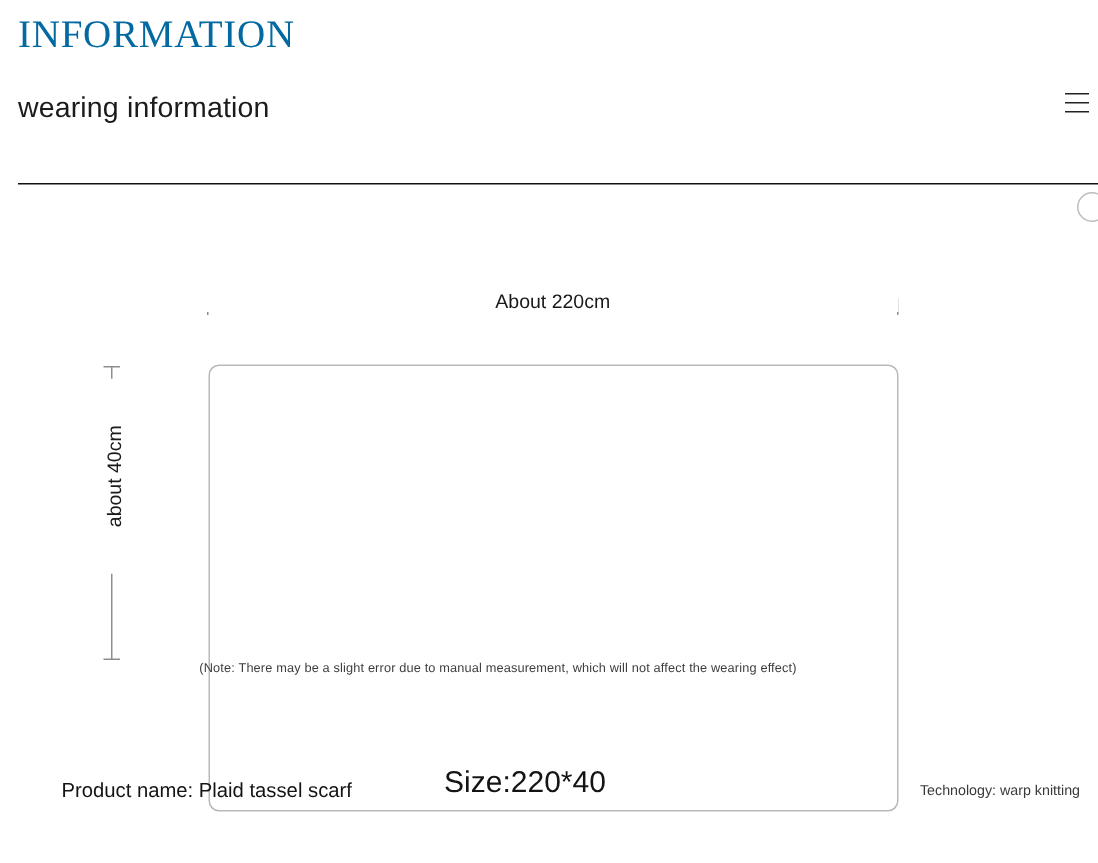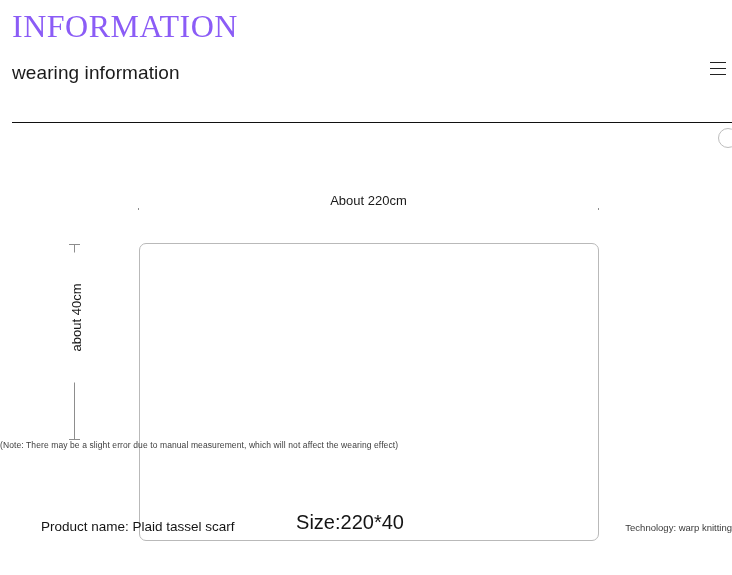--- a/index.html
+++ b/index.html
@@ -15,23 +15,23 @@
     color: #1a1a1a;
     overflow: hidden;
   }
 
   
   .page-title {
     position: absolute;
     left: 12px;
     top: 8px;
     font-family: "Liberation Serif", serif;
-    font-size: 32px;
+    font-size: 26px;
     letter-spacing: 0.5px;
-    color: #8b5cf6;
+    color: #0369a1;
     font-weight: 400;
   }
   .subtitle {
     position: absolute;
     left: 12px;
     top: 62px;
     font-size: 19px;
     color: #1b1b1b;
     font-weight: 400;
     letter-spacing: 0.1px;
@@ -165,20 +165,21 @@
     border: 1px solid #b9b9b9;
     border-radius: 7px;
     background: #fff;
   }
 
   .note {
     position: absolute;
     left: 0;
     top: 290px;
     width: 664px;
+    text-align: center;
     font-size: 8.5px;
     color: #3d3d3d;
     letter-spacing: 0.1px;
   }
 
   
   .footer {
     position: absolute;
     left: 0;
     top: 505px;
@@ -197,21 +198,21 @@
     position: absolute;
     left: 0;
     top: 6px;
     width: 700px;
     text-align: center;
     font-size: 20px;
     color: #141414;
   }
   .f-tech {
     position: absolute;
-    right: 0;
+    right: 12px;
     top: 17px;
     font-size: 9.5px;
     color: #3a3a3a;
     text-align: center;
   }
 </style>
 </head>
 <body>
 
 <div class="page-title">INFORMATION</div>

